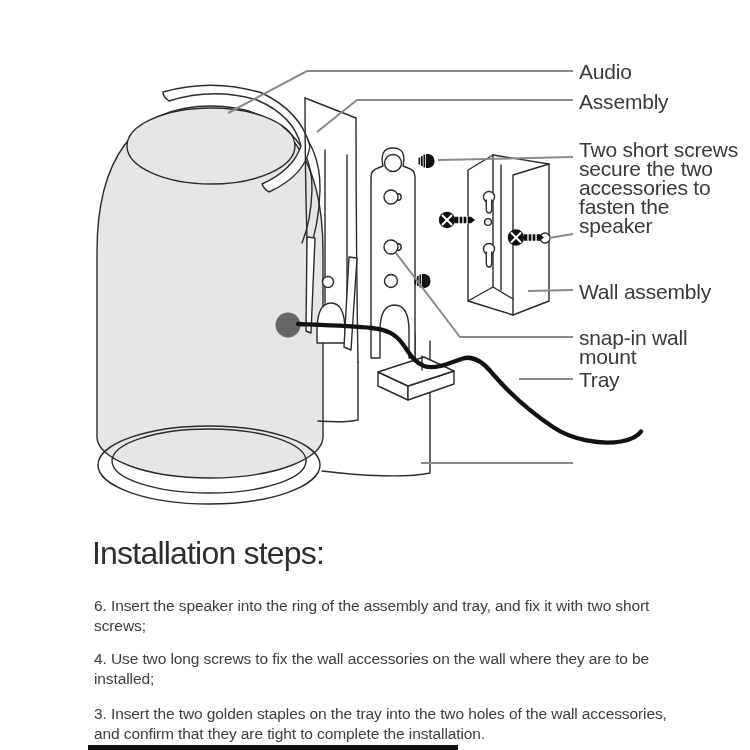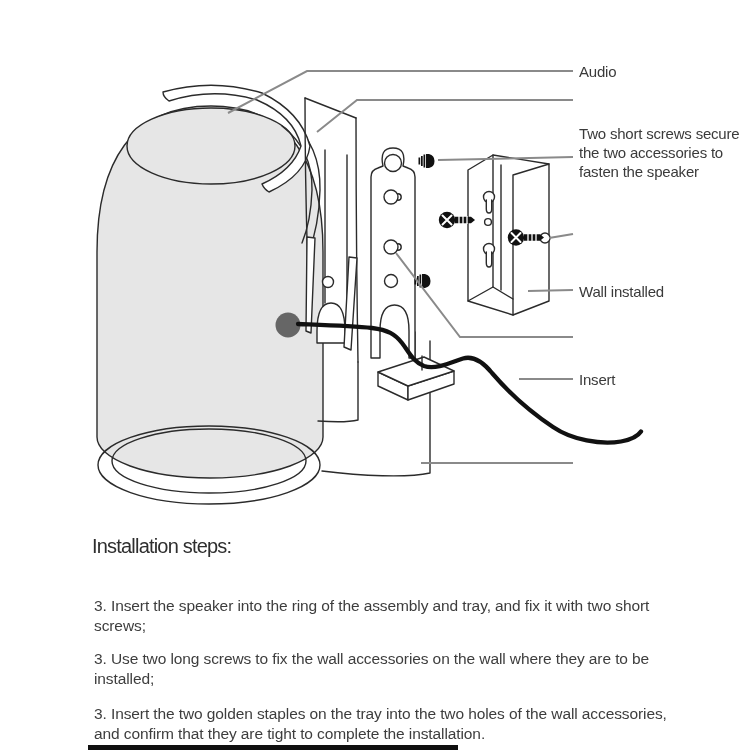--- a/index.html
+++ b/index.html
@@ -8,24 +8,24 @@
   svg{position:absolute;left:0;top:0;}
   
   .ln {stroke:#2b2b2b;stroke-width:1.4;fill:none;stroke-linejoin:round;stroke-linecap:round;}
   .wh {stroke:#2b2b2b;stroke-width:1.4;fill:#ffffff;stroke-linejoin:round;stroke-linecap:round;}
   .gr {stroke:#2b2b2b;stroke-width:1.4;stroke-linejoin:round;}
   .blk{fill:#111;stroke:none;}
   .ldr{stroke:#8a8a8a;stroke-width:2;fill:none;}
   .thread{stroke:#fff;stroke-width:1.3;fill:none;}
   .cross{stroke:#fff;stroke-width:2;fill:none;stroke-linecap:round;}
   
-  .lbl{position:absolute;left:579px;width:166px;font-size:15px;line-height:19px;
+  .lbl{position:absolute;left:579px;width:166px;font-size:21px;line-height:19px;
        letter-spacing:-0.2px;color:#3a3a3a;}
   
-  .heading{position:absolute;left:92px;top:534px;font-size:20px;line-height:1.2;
+  .heading{position:absolute;left:92px;top:534px;font-size:32px;line-height:1.2;
            letter-spacing:-0.8px;color:#2e2e2e;}
   .step{position:absolute;left:94px;width:578px;font-size:15.5px;line-height:20px;
         letter-spacing:-0.1px;color:#3d3d3d;}
   .step1{top:580px;} .step2{top:633px;} .step3{top:688px;}
   .bottom-bar{position:absolute;left:88px;top:745px;width:370px;height:5px;background:#101010;}
 </style>
 </head>
 <body>
 
 <div class="page">
@@ -134,23 +134,25 @@
       <path class="ldr" d="M438,160 L573,157"></path>
       <path class="ldr" d="M549,238 L573,234"></path>
       <path class="ldr" d="M528,291 L573,290"></path>
       <path class="ldr" d="M396,253 L460,337 L573,337"></path>
       <path class="ldr" d="M519,379 L573,379"></path>
       <path class="ldr" d="M421,463 L573,463"></path>
     </g>
   </svg>
 
   <div class="lbl" style="top:62px">Audio</div>
-  <div class="lbl" style="top:124px">Two short screws secure the two accessories to fasten the speaker</div>
-  <div class="lbl" style="top:282px">Wall installed</div>
-  <div class="lbl" style="top:370px">Insert</div>
+  <div class="lbl" style="top:92px">Assembly</div>
+  <div class="lbl" style="top:140px">Two short screws secure the two accessories to fasten the speaker</div>
+  <div class="lbl" style="top:282px">Wall assembly</div>
+  <div class="lbl" style="top:328px">snap-in wall mount</div>
+  <div class="lbl" style="top:370px">Tray</div>
 
   <div class="heading">Installation steps:</div>
-  <p class="step step1">3. Insert the speaker into the ring of the assembly and tray, and fix it with two short screws;</p>
-  <p class="step step2">3. Use two long screws to fix the wall accessories on the wall where they are to be installed;</p>
+  <p class="step step1">6. Insert the speaker into the ring of the assembly and tray, and fix it with two short screws;</p>
+  <p class="step step2">4. Use two long screws to fix the wall accessories on the wall where they are to be installed;</p>
   <p class="step step3">3. Insert the two golden staples on the tray into the two holes of the wall accessories, and confirm that they are tight to complete the installation.</p>
 
   <div class="bottom-bar"></div>
 </div>
 
 </body></html>

